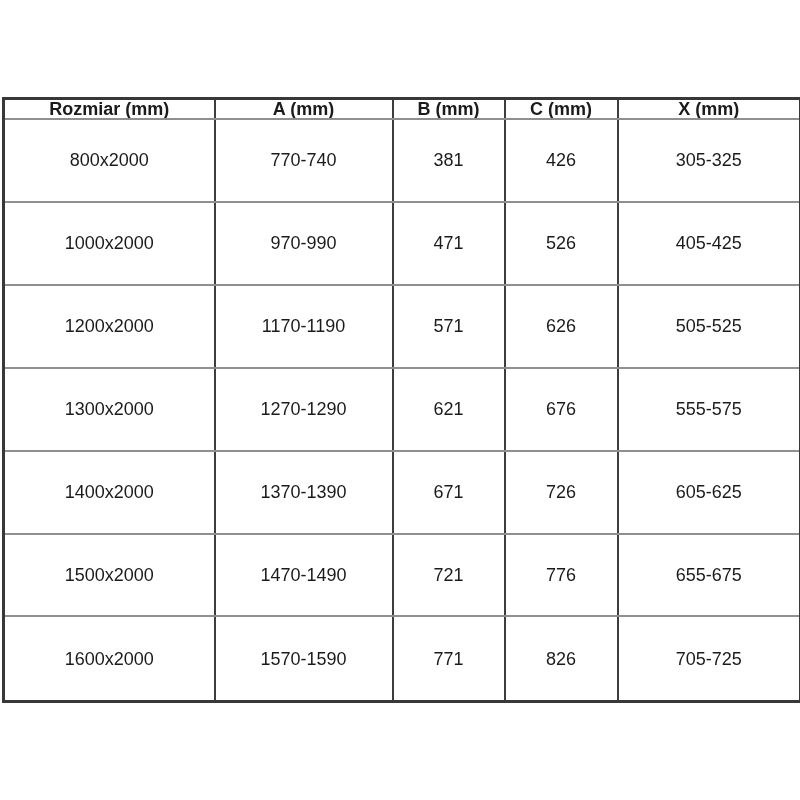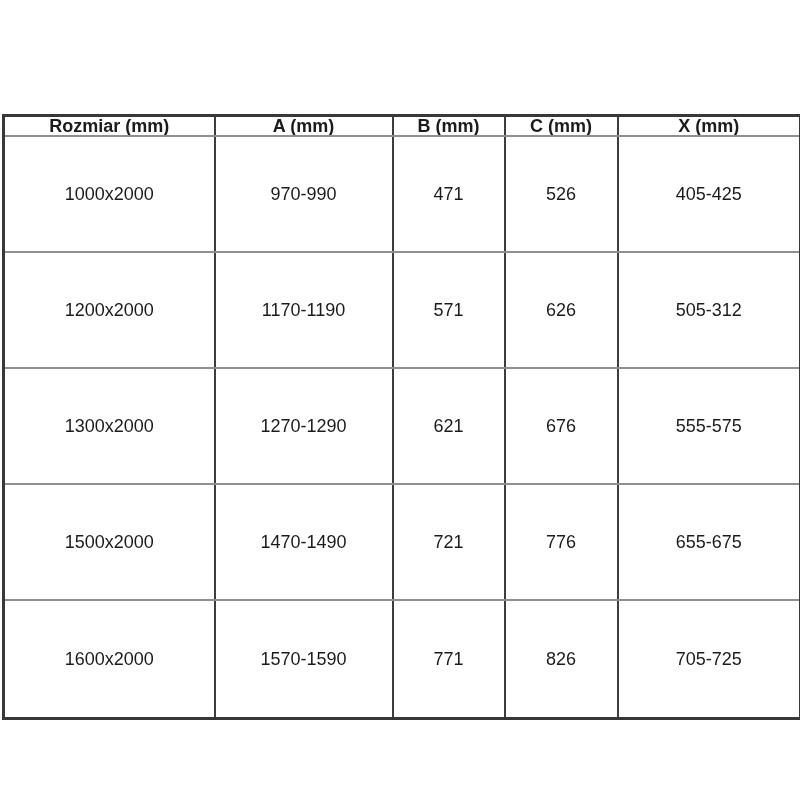--- a/index.html
+++ b/index.html
@@ -7,21 +7,21 @@
     padding: 0;
     background: #ffffff;
     width: 800px;
     height: 800px;
     font-family: "Liberation Sans", sans-serif;
     position: relative;
     overflow: hidden;
   }
   .page {
     position: absolute;
-    left: 0; top: 17px;
+    left: 0; top: 0;
     width: 800px; height: 588px;
     background: #ffffff;
   }
   table.size-table {
     position: absolute;
     left: 2px;
     top: 97px;
     width: 797px;
     height: 606px;
     border-collapse: collapse;
@@ -69,39 +69,53 @@
       <tr>
         <th>Rozmiar (mm)</th>
         <th>A (mm)</th>
         <th>B (mm)</th>
         <th>C (mm)</th>
         <th>X (mm)</th>
       </tr>
     </thead>
     <tbody>
         <tr>
+          <td>800x2000</td>
+          <td>770-740</td>
+          <td>381</td>
+          <td>426</td>
+          <td>305-325</td>
+        </tr>
+        <tr>
           <td>1000x2000</td>
           <td>970-990</td>
           <td>471</td>
           <td>526</td>
           <td>405-425</td>
         </tr>
         <tr>
           <td>1200x2000</td>
           <td>1170-1190</td>
           <td>571</td>
           <td>626</td>
-          <td>505-312</td>
+          <td>505-525</td>
         </tr>
         <tr>
           <td>1300x2000</td>
           <td>1270-1290</td>
           <td>621</td>
           <td>676</td>
           <td>555-575</td>
+        </tr>
+        <tr>
+          <td>1400x2000</td>
+          <td>1370-1390</td>
+          <td>671</td>
+          <td>726</td>
+          <td>605-625</td>
         </tr>
         <tr>
           <td>1500x2000</td>
           <td>1470-1490</td>
           <td>721</td>
           <td>776</td>
           <td>655-675</td>
         </tr>
         <tr>
           <td>1600x2000</td>

